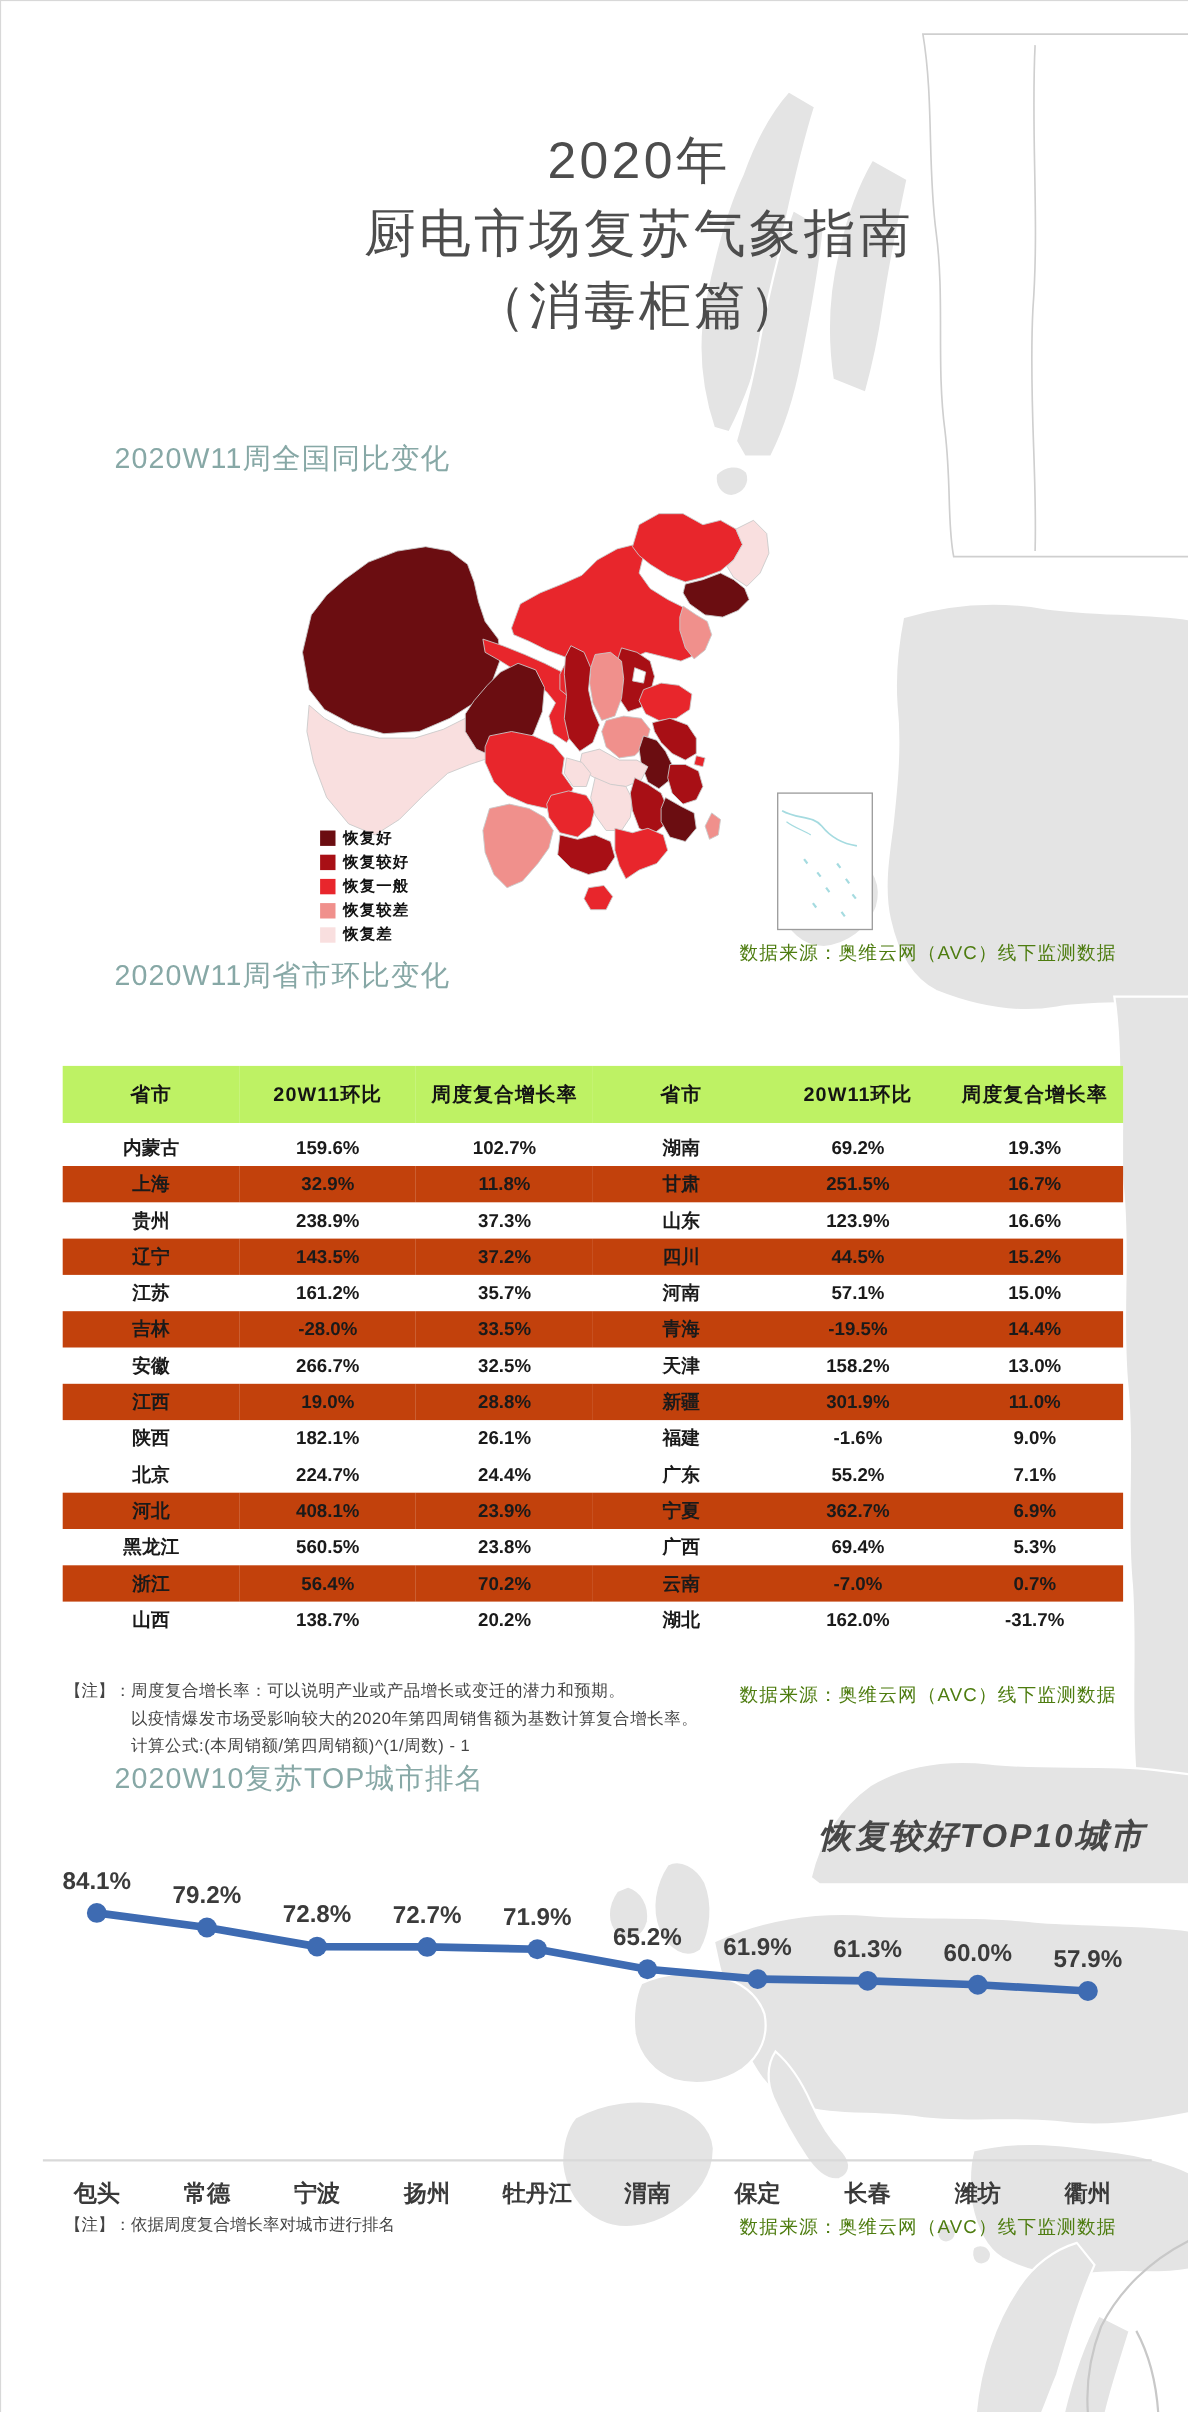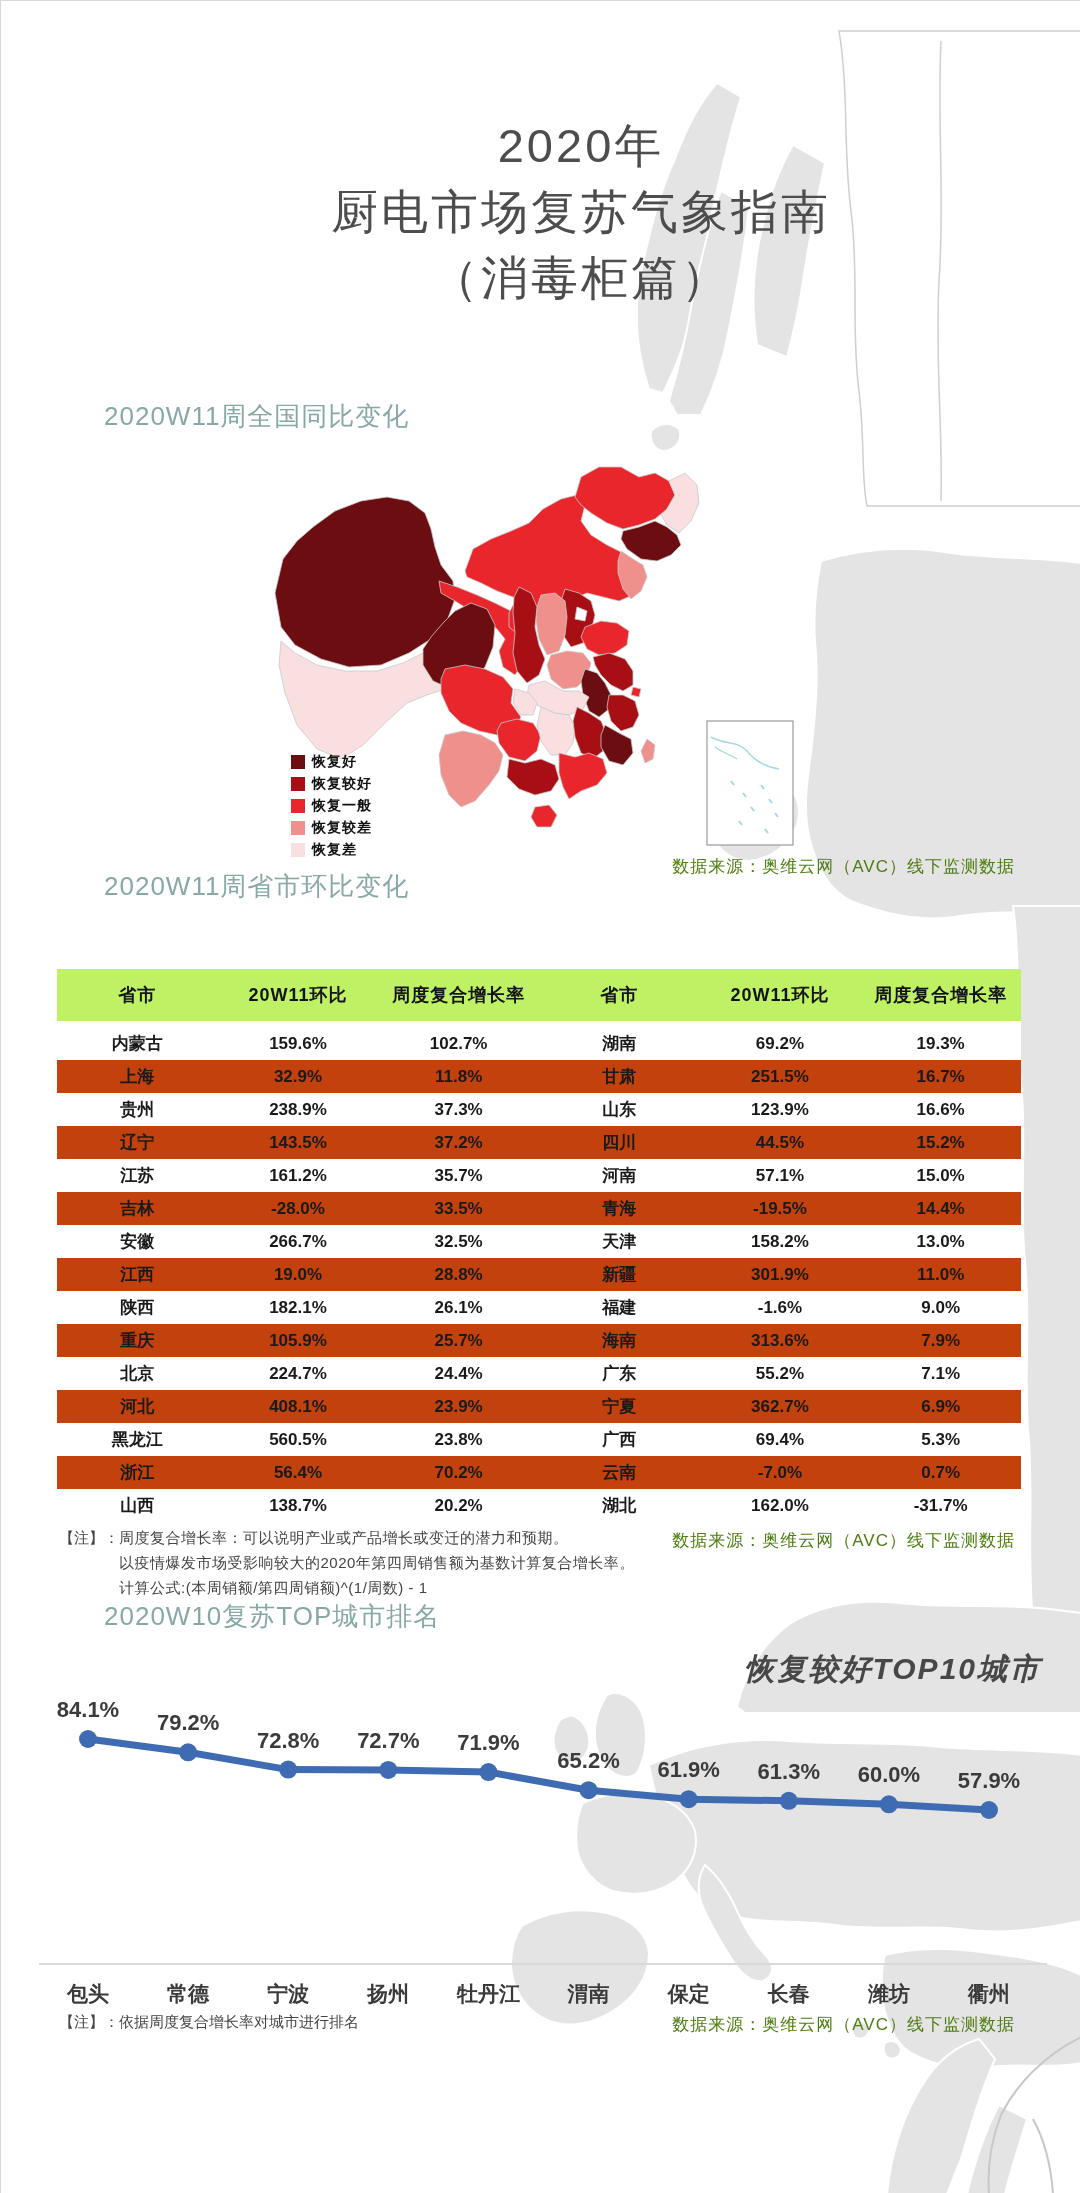--- a/index.html
+++ b/index.html
@@ -249,28 +249,20 @@
             <td>11.0%</td>
           </tr>
           <tr>
             <td>陕西</td>
             <td>182.1%</td>
             <td>26.1%</td>
             <td>福建</td>
             <td>-1.6%</td>
             <td>9.0%</td>
           </tr>
-          <tr class="alt">
-            <td>重庆</td>
-            <td>105.9%</td>
-            <td>25.7%</td>
-            <td>海南</td>
-            <td>313.6%</td>
-            <td>7.9%</td>
-          </tr>
           <tr>
             <td>北京</td>
             <td>224.7%</td>
             <td>24.4%</td>
             <td>广东</td>
             <td>55.2%</td>
             <td>7.1%</td>
           </tr>
           <tr class="alt">
             <td>河北</td>

